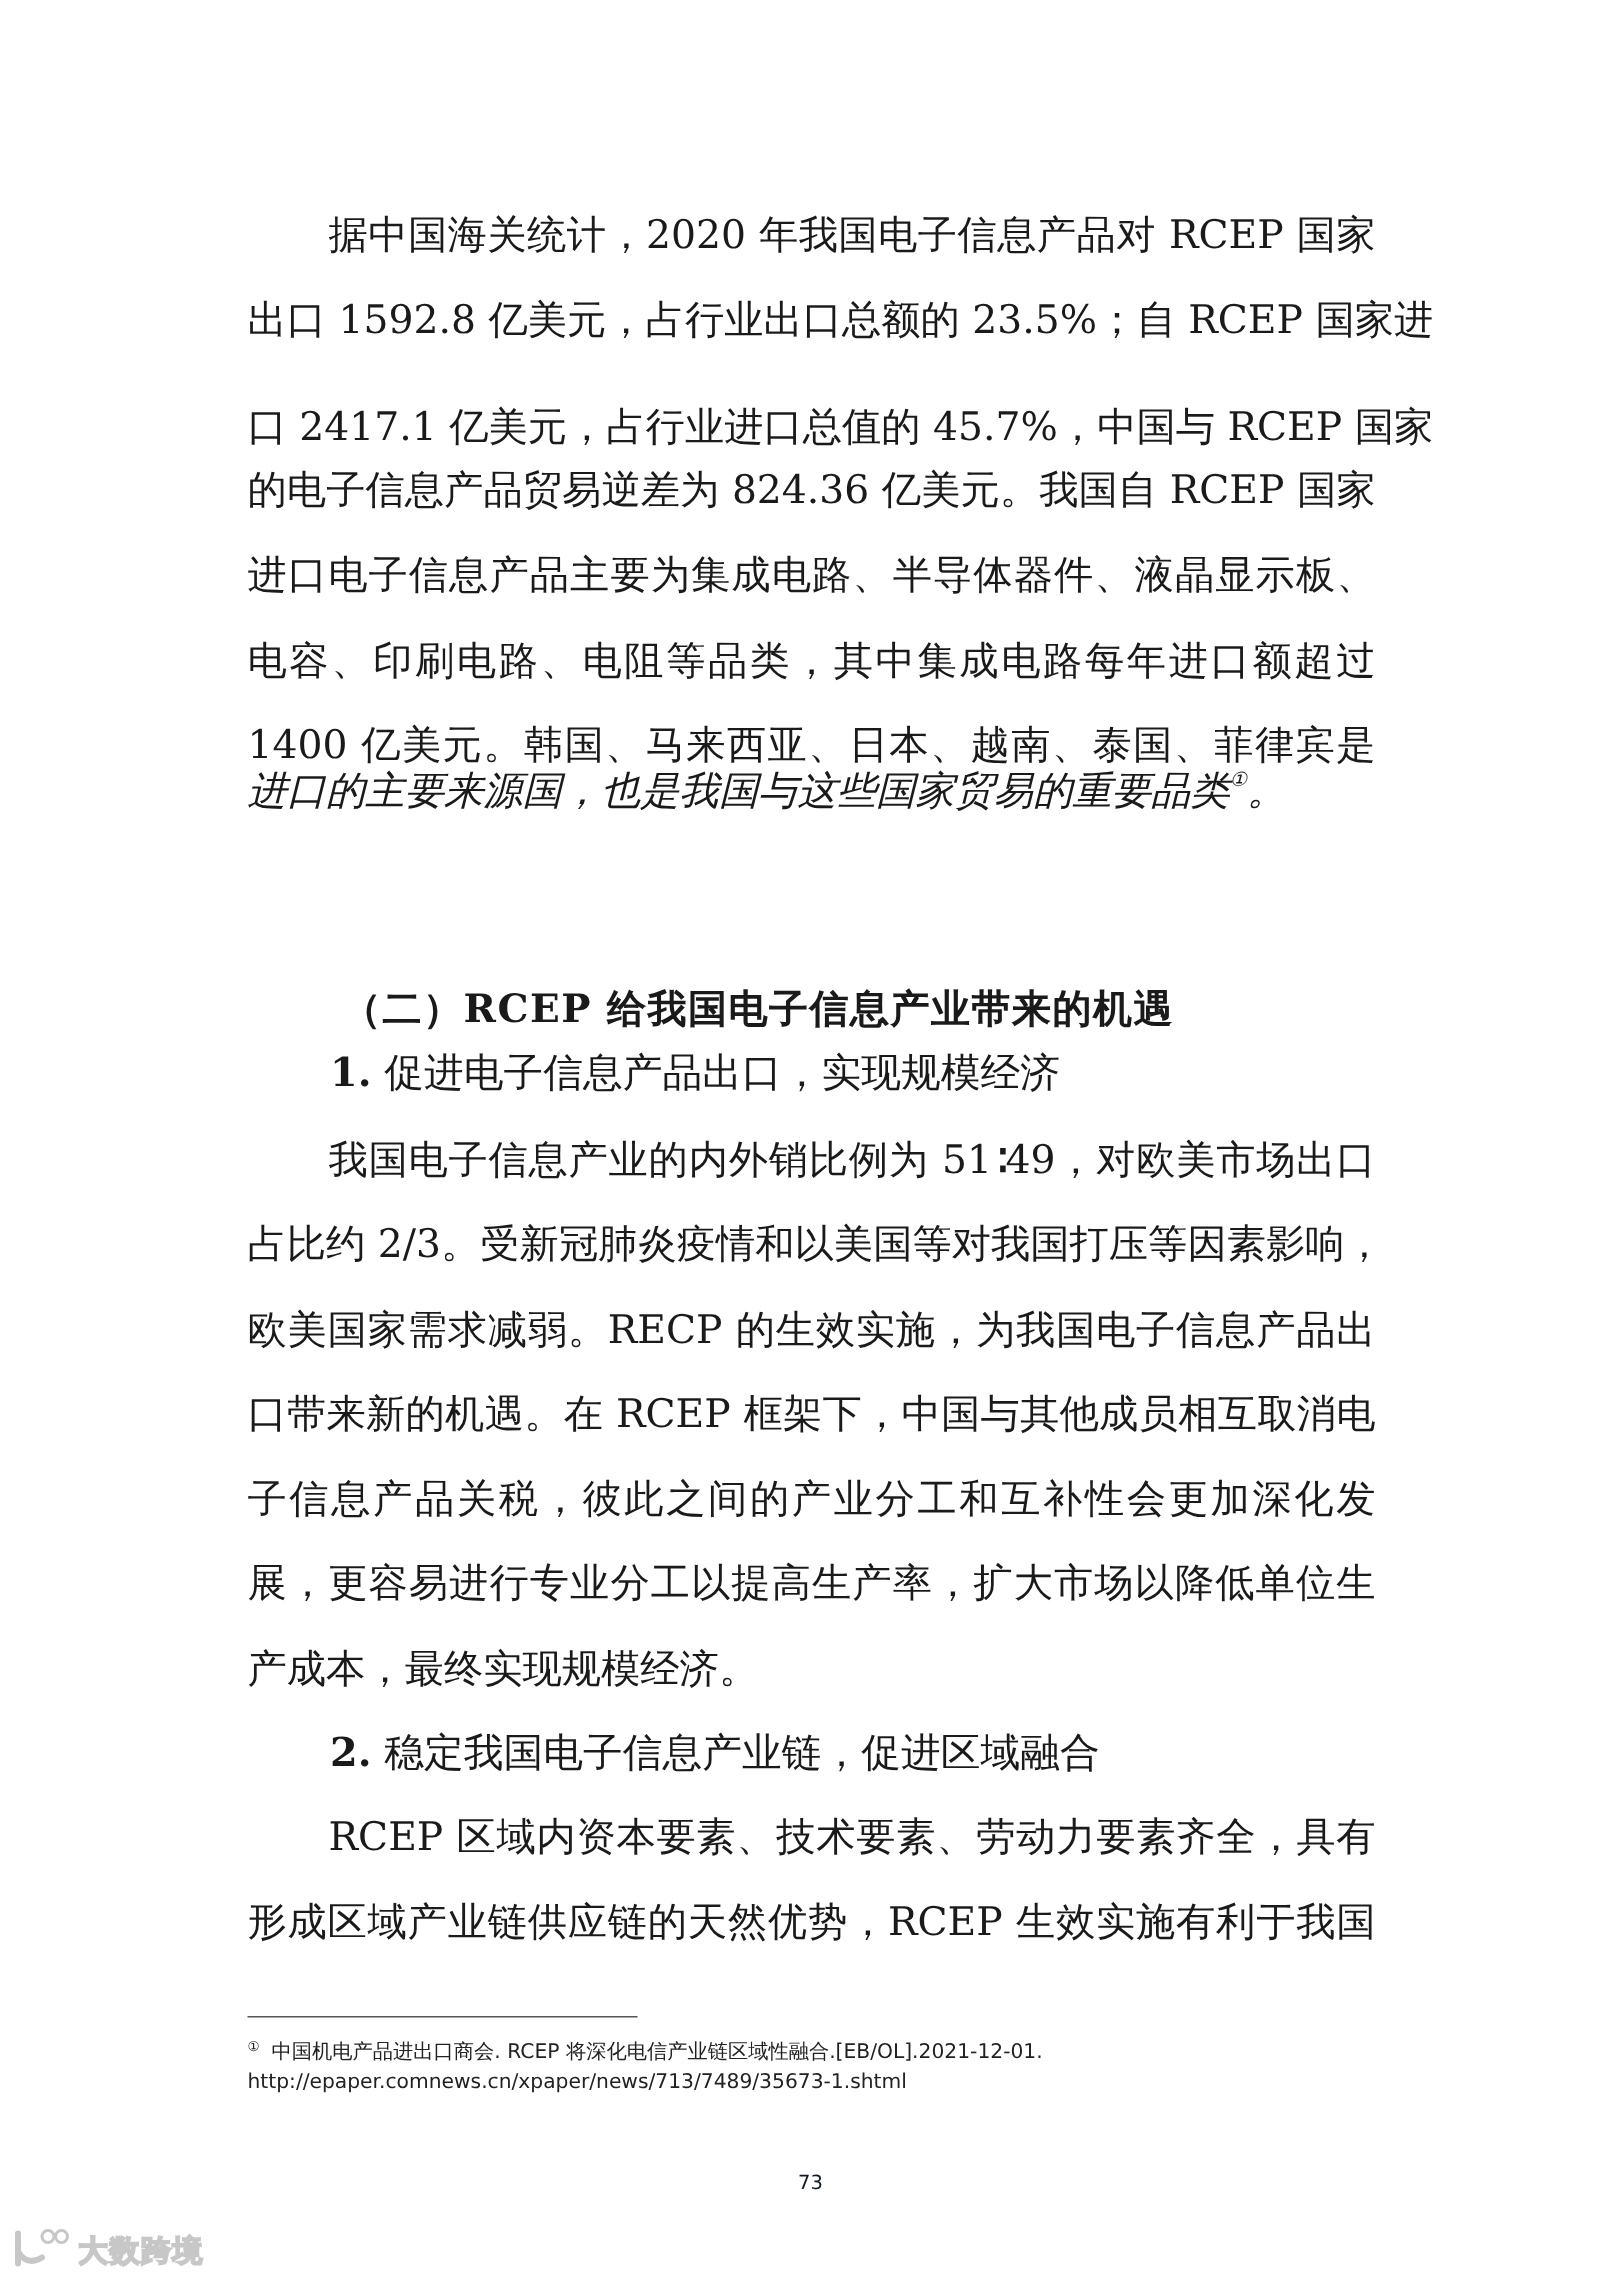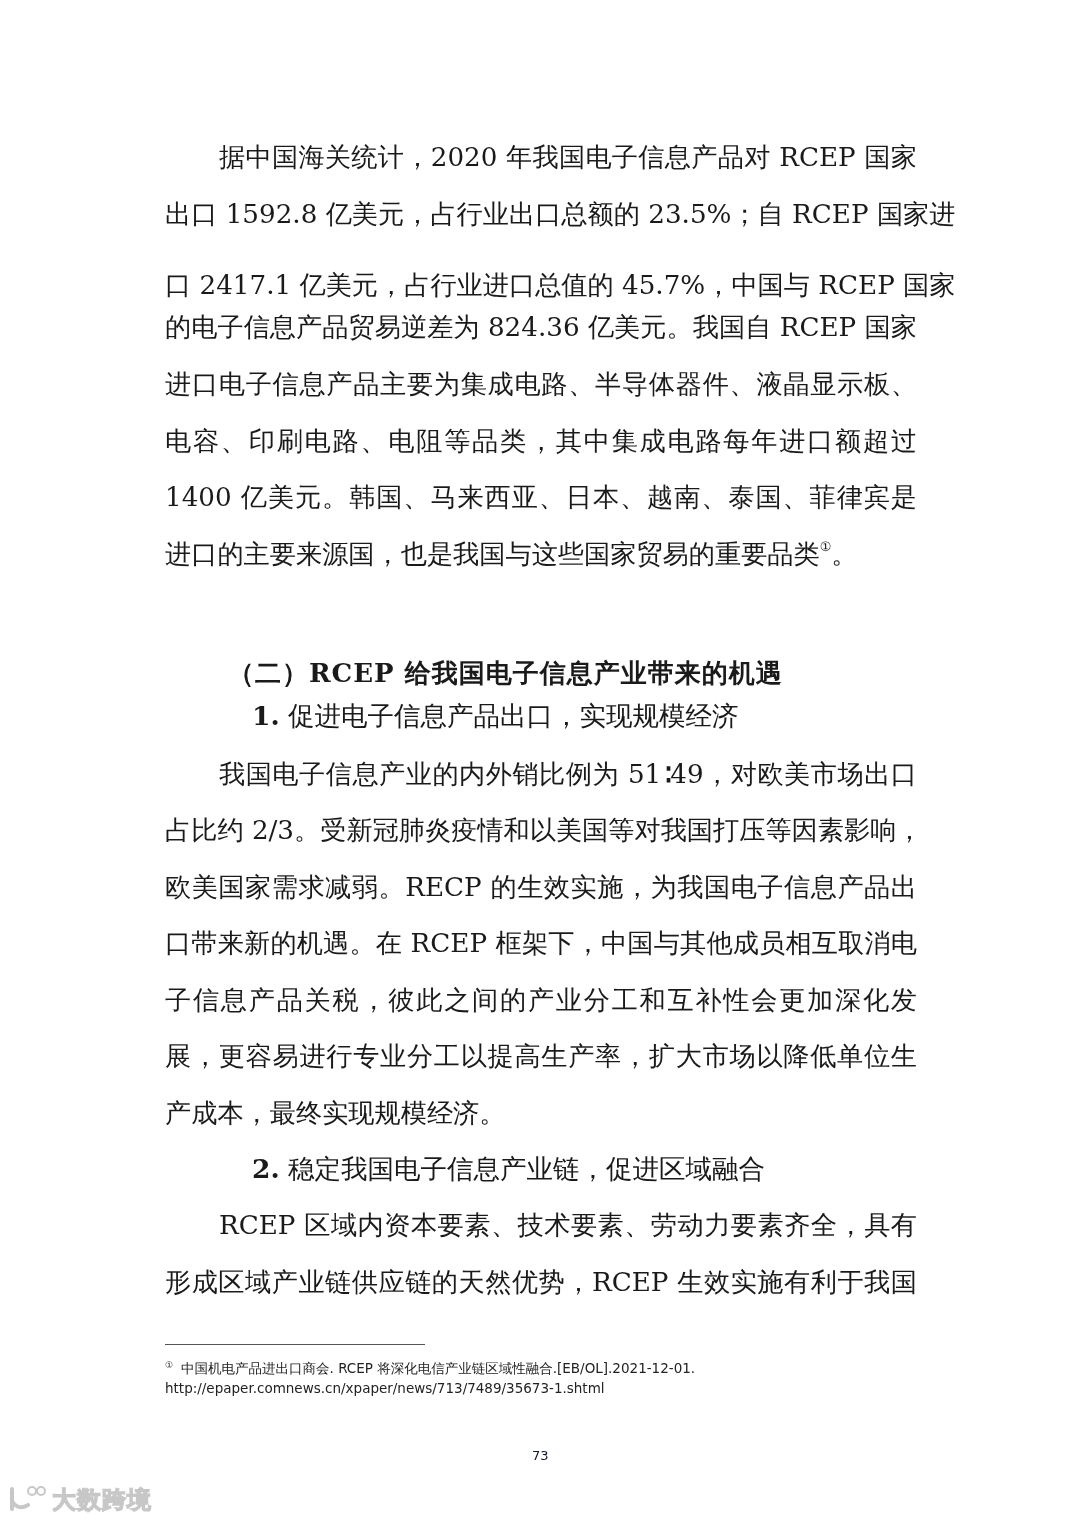--- a/index.html
+++ b/index.html
@@ -52,21 +52,20 @@
     white-space: nowrap;
     letter-spacing: 1px;
     margin-top: 38px;
   }
   .h3 {
     position: absolute;
     left: 220px;
     font-size: 26.5px;
     line-height: 32px;
     white-space: nowrap;
-    margin-left: 32px;
   }
   .h3 .num {
     font-weight: bold;
   }
   .fn-rule {
     position: absolute;
     left: 165px;
     top: 1344px;
     width: 260px;
     height: 1px;
@@ -99,41 +98,41 @@
     position: absolute;
     left: 8px;
     top: 1483px;
     display: flex;
     align-items: center;
     gap: 4px;
     opacity: 0.55;
   }
   .watermark .wm-text {
     font-family: Liberation Sans, sans-serif;
-    font-size: 24px;
+    font-size: 20px;
     color: #ffffff;
     -webkit-text-stroke: 1.2px #9a9a9a;
     font-weight: bold;
     letter-spacing: 1px;
   }
 </style>
 </head>
 <body>
 
 <div class="page">
 
   <div>
     <div class="line indent" style="top:141px;">据中国海关统计，2020 年我国电子信息产品对 RCEP 国家</div>
     <div class="line" style="top:198px;">出口 1592.8 亿美元，占行业出口总额的 23.5%；自 RCEP 国家进</div>
     <div class="line" style="top:255px;margin-top:14px;">口 2417.1 亿美元，占行业进口总值的 45.7%，中国与 RCEP 国家</div>
     <div class="line" style="top:311px;">的电子信息产品贸易逆差为 824.36 亿美元。我国自 RCEP 国家</div>
     <div class="line" style="top:368px;">进口电子信息产品主要为集成电路、半导体器件、液晶显示板、</div>
     <div class="line" style="top:425px;">电容、印刷电路、电阻等品类，其中集成电路每年进口额超过</div>
     <div class="line" style="top:481px;">1400 亿美元。韩国、马来西亚、日本、越南、泰国、菲律宾是</div>
-    <div class="line last" style="top:538px;">
+    <div class="line last" style="top:512px;font-style:italic;">
       <span>进口的主要来源国，也是我国与这些国家贸易的重要品类</span><span class="sup">①</span><span>。</span>
     </div>
   </div>
 
   <div class="h2" style="top:619px;">（二）RCEP 给我国电子信息产业带来的机遇</div>
 
   <div class="h3" style="top:700px;">
     <span class="num">1.</span>
     <span>促进电子信息产品出口，实现规模经济</span>
   </div>

